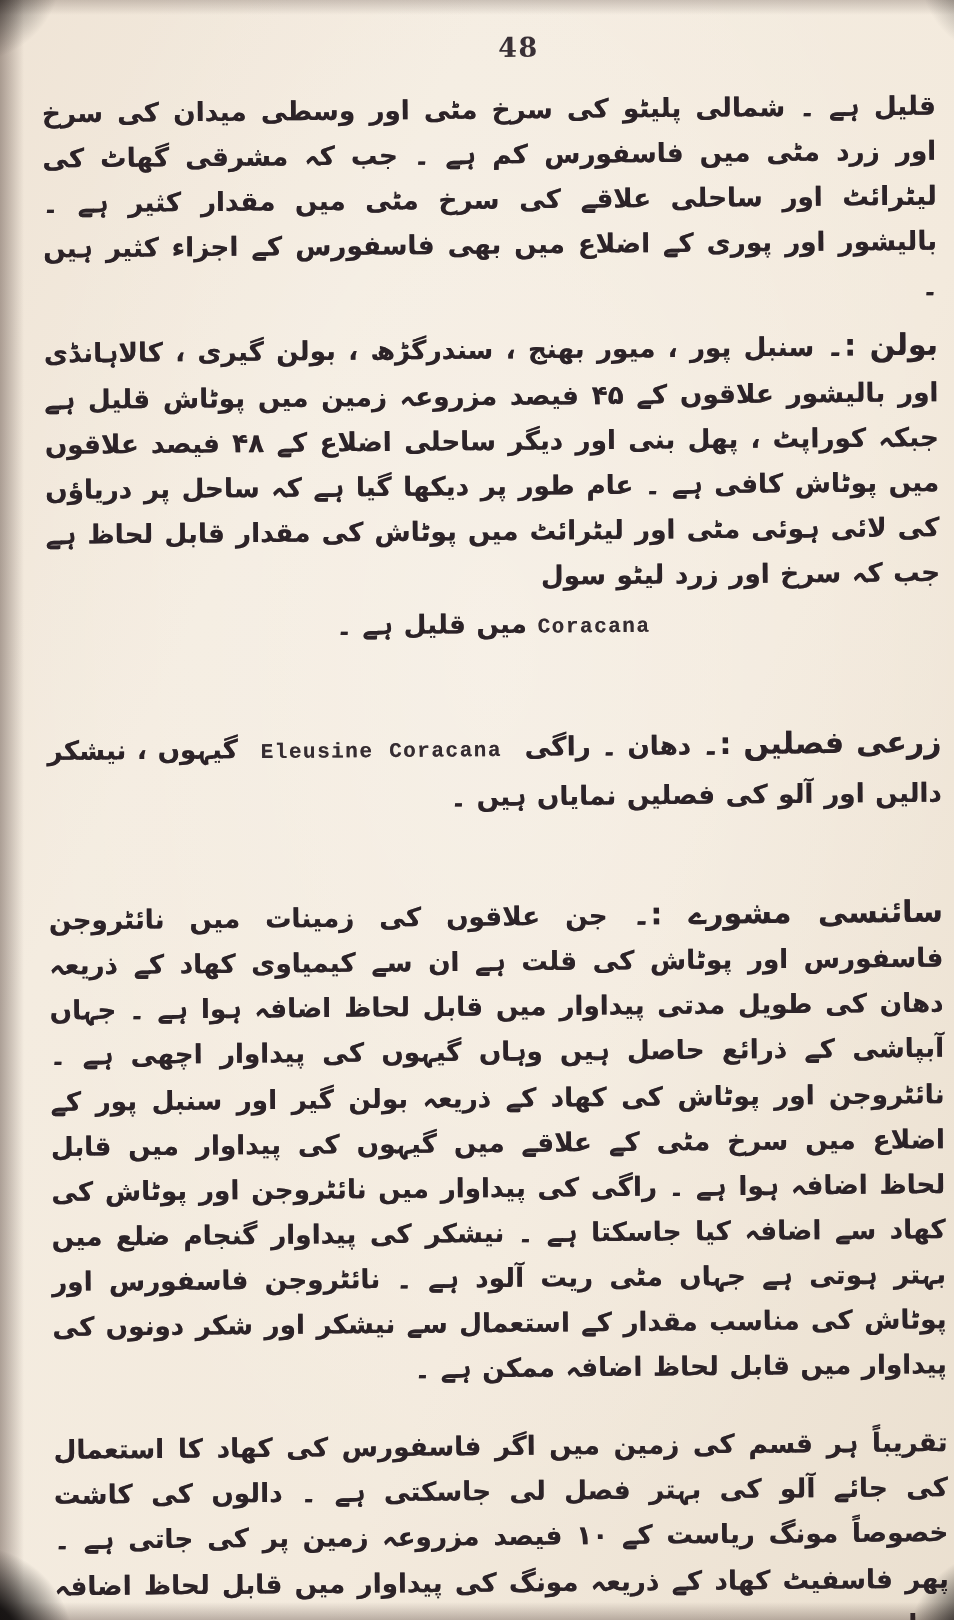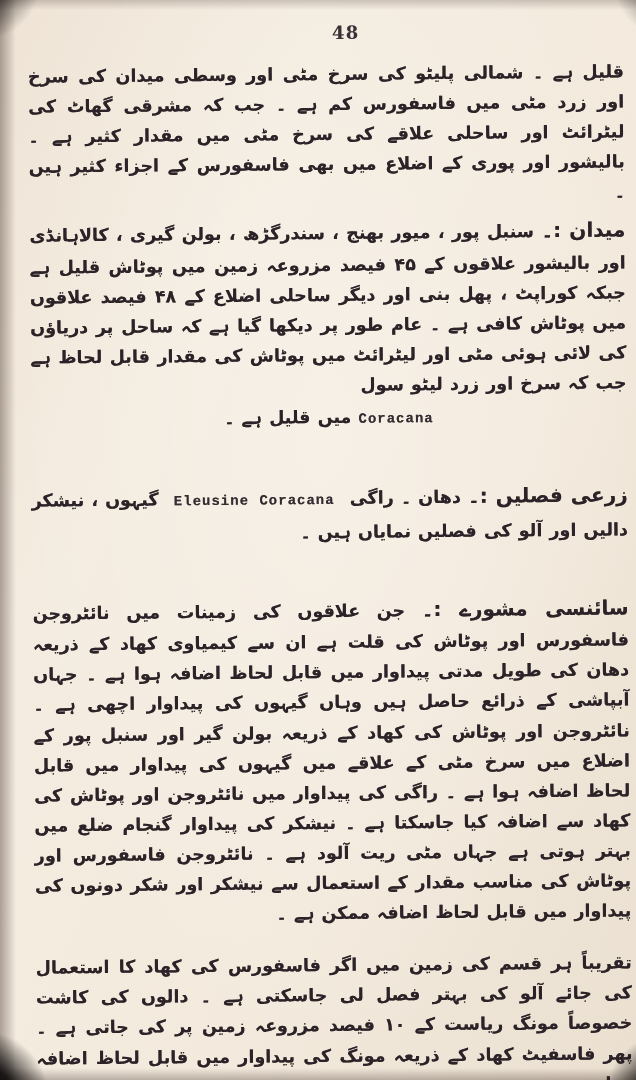--- a/index.html
+++ b/index.html
@@ -100,21 +100,21 @@
 
   <div class="content">
 
     <div class="pageno">48</div>
 
     <p class="urdu">
       <span>قلیل ہے ۔ شمالی پلیٹو کی سرخ مٹی اور وسطی میدان کی سرخ اور زرد مٹی میں فاسفورس کم ہے ۔ جب کہ مشرقی گھاٹ کی لیٹرائٹ اور ساحلی علاقے کی سرخ مٹی میں مقدار کثیر ہے ۔ بالیشور اور پوری کے اضلاع میں بھی فاسفورس کے اجزاء کثیر ہیں ۔</span>
     </p>
 
     <p class="urdu sp">
-      <span class="heading">میدان :۔</span>
+      <span class="heading">بولن :۔</span>
       <span> سنبل پور ، میور بھنج ، سندرگڑھ ، بولن گیری ، کالاہانڈی اور بالیشور علاقوں کے ۴۵ فیصد مزروعہ زمین میں پوٹاش قلیل ہے جبکہ کوراپٹ ، پھل بنی اور دیگر ساحلی اضلاع کے ۴۸ فیصد علاقوں میں پوٹاش کافی ہے ۔ عام طور پر دیکھا گیا ہے کہ ساحل پر دریاؤں کی لائی ہوئی مٹی اور لیٹرائٹ میں پوٹاش کی مقدار قابل لحاظ ہے جب کہ سرخ اور زرد لیٹو سول</span>
     </p>
 
     <p class="urdu latosol-line">
       <span class="latin">Coracana</span>
       <span>میں قلیل ہے ۔</span>
     </p>
 
     <div class="urdu crops-row">
       <span>

